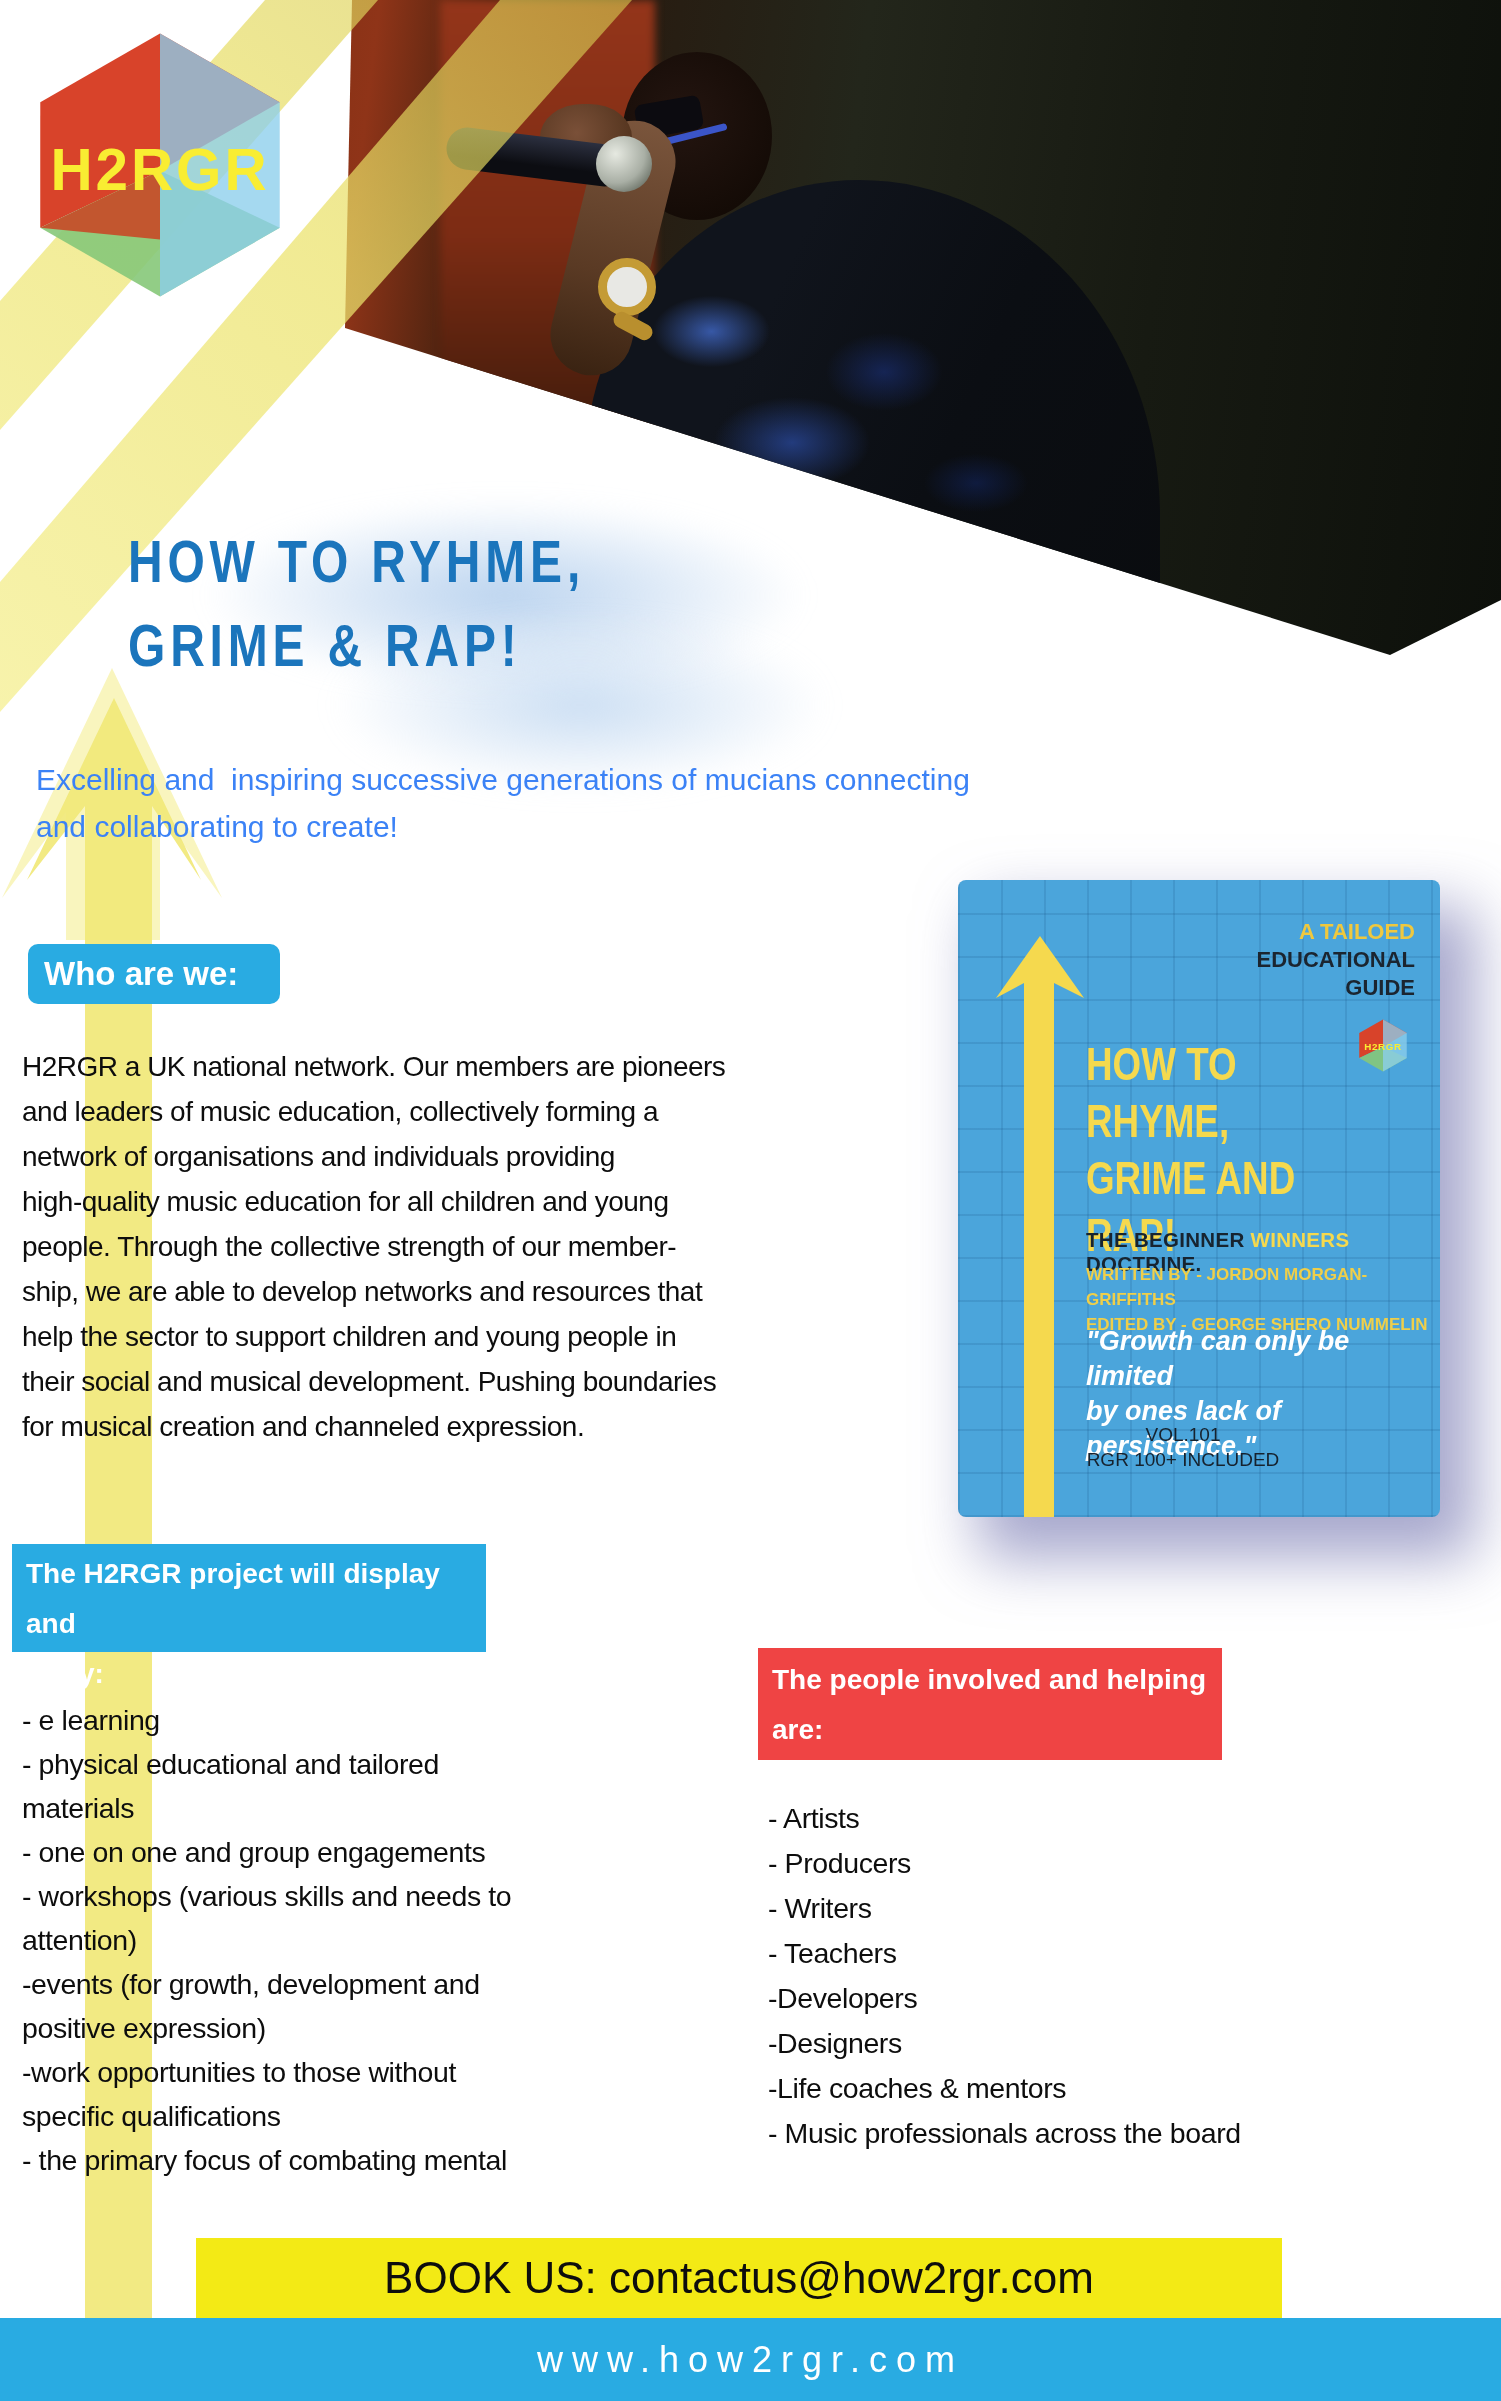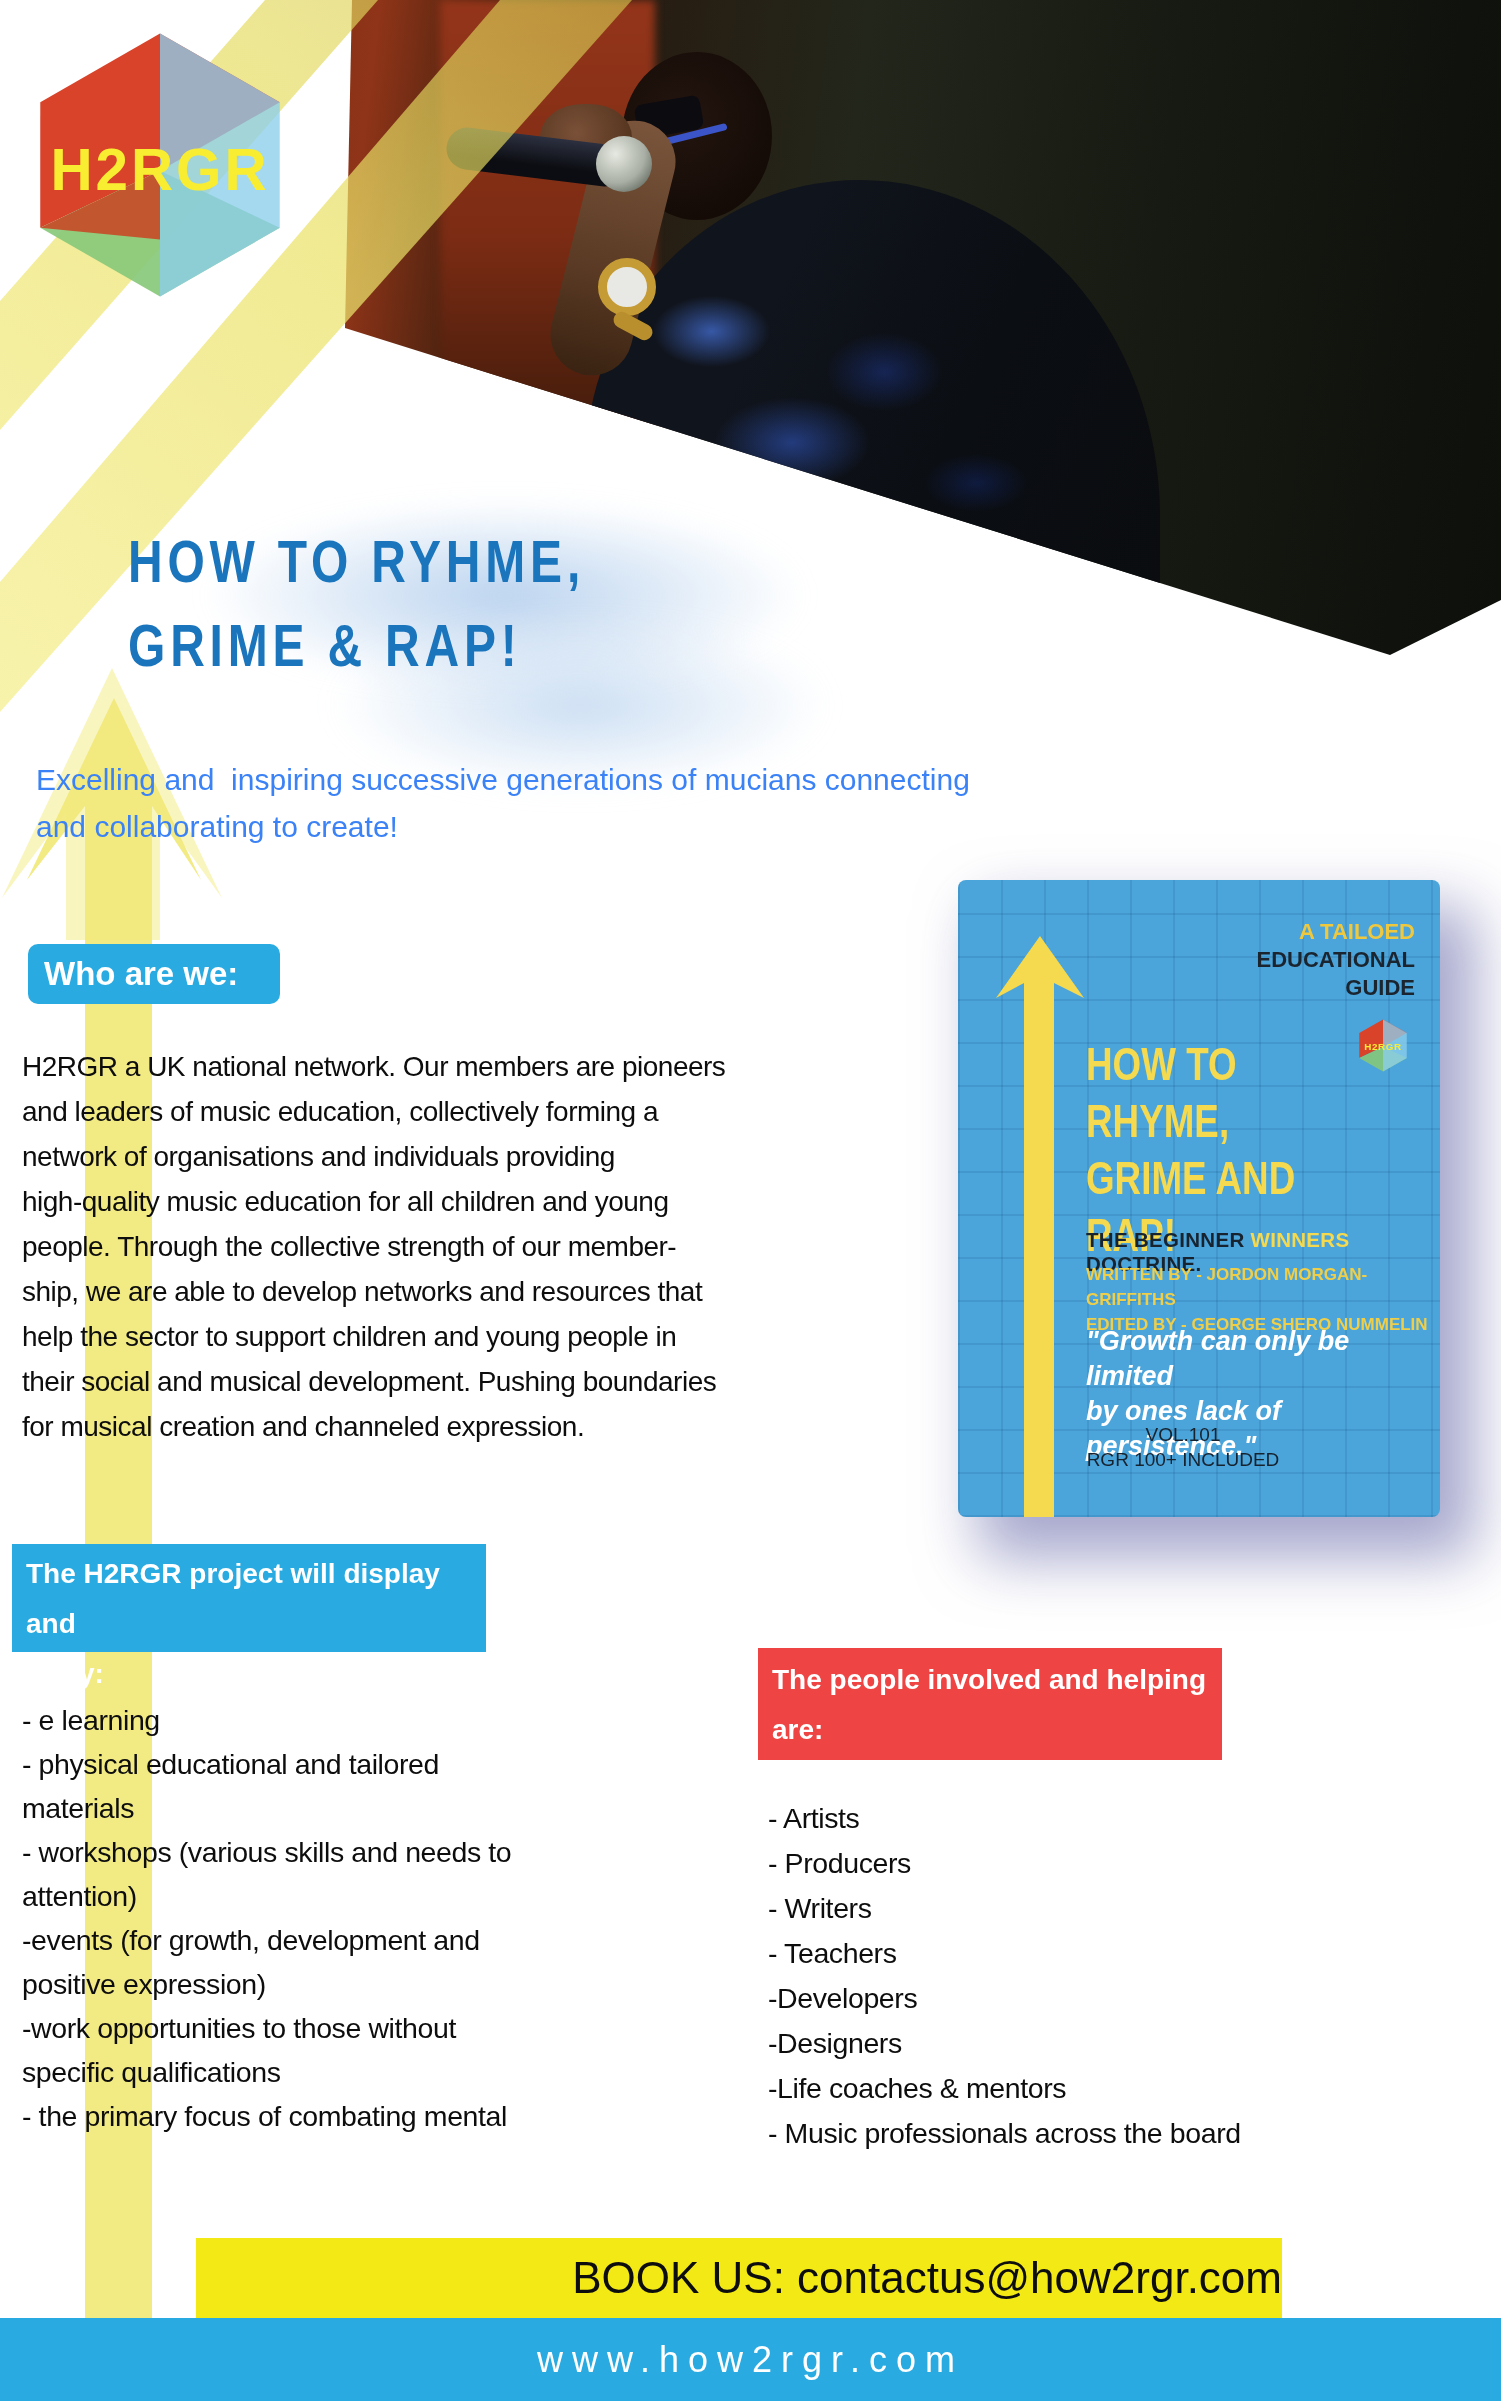--- a/index.html
+++ b/index.html
@@ -115,21 +115,21 @@
   .project-list { left:22px; top:1698px; font-size:28.5px; line-height:44px;
     letter-spacing:-0.4px; color:#0d0d0d; }
   .people-box { left:758px; top:1648px; width:464px; height:112px; background:#ef4444;
     color:#fff; font-size:28px; font-weight:bold; line-height:50px; padding:7px 14px; }
   .people-list { left:768px; top:1796px; font-size:28.5px; line-height:45px;
     letter-spacing:-0.4px; color:#0d0d0d; }
   .li { display:block; white-space:pre-line; }
 
   
   .book-bar { left:196px; top:2238px; width:1086px; height:80px; background:#F3EA15;
-    color:#0d0d0d; font-size:44px; text-align:right; line-height:80px; }
+    color:#0d0d0d; font-size:44px; text-align:center; line-height:80px; }
   .web-bar { left:0; top:2318px; width:1501px; height:83px; background:#29ABE2;
     color:#ffffff; font-size:36px; letter-spacing:9px; text-align:center; line-height:83px; }
 </style>
 </head>
 <body>
 
 <div class="abs" style="left:0;top:0;width:1501px;height:2401px;">
 
   <div class="abs photo">
     <div class="abs photo-curtain"></div>
@@ -210,20 +210,21 @@
       <div>RGR 100+ INCLUDED</div>
     </div>
   </div>
 
   <div class="abs project-box pre">The H2RGR project will display and
 carry:</div>
   <div class="abs project-list">
     <span class="li">- e learning</span>
     <span class="li">- physical educational and tailored
 materials</span>
+    <span class="li">- one on one and group engagements</span>
     <span class="li">- workshops (various skills and needs to
 attention)</span>
     <span class="li">-events (for growth, development and
 positive expression)</span>
     <span class="li">-work opportunities to those without
 specific qualifications</span>
     <span class="li">- the primary focus of combating mental</span>
   </div>
 
   <div class="abs people-box pre">The people involved and helping

